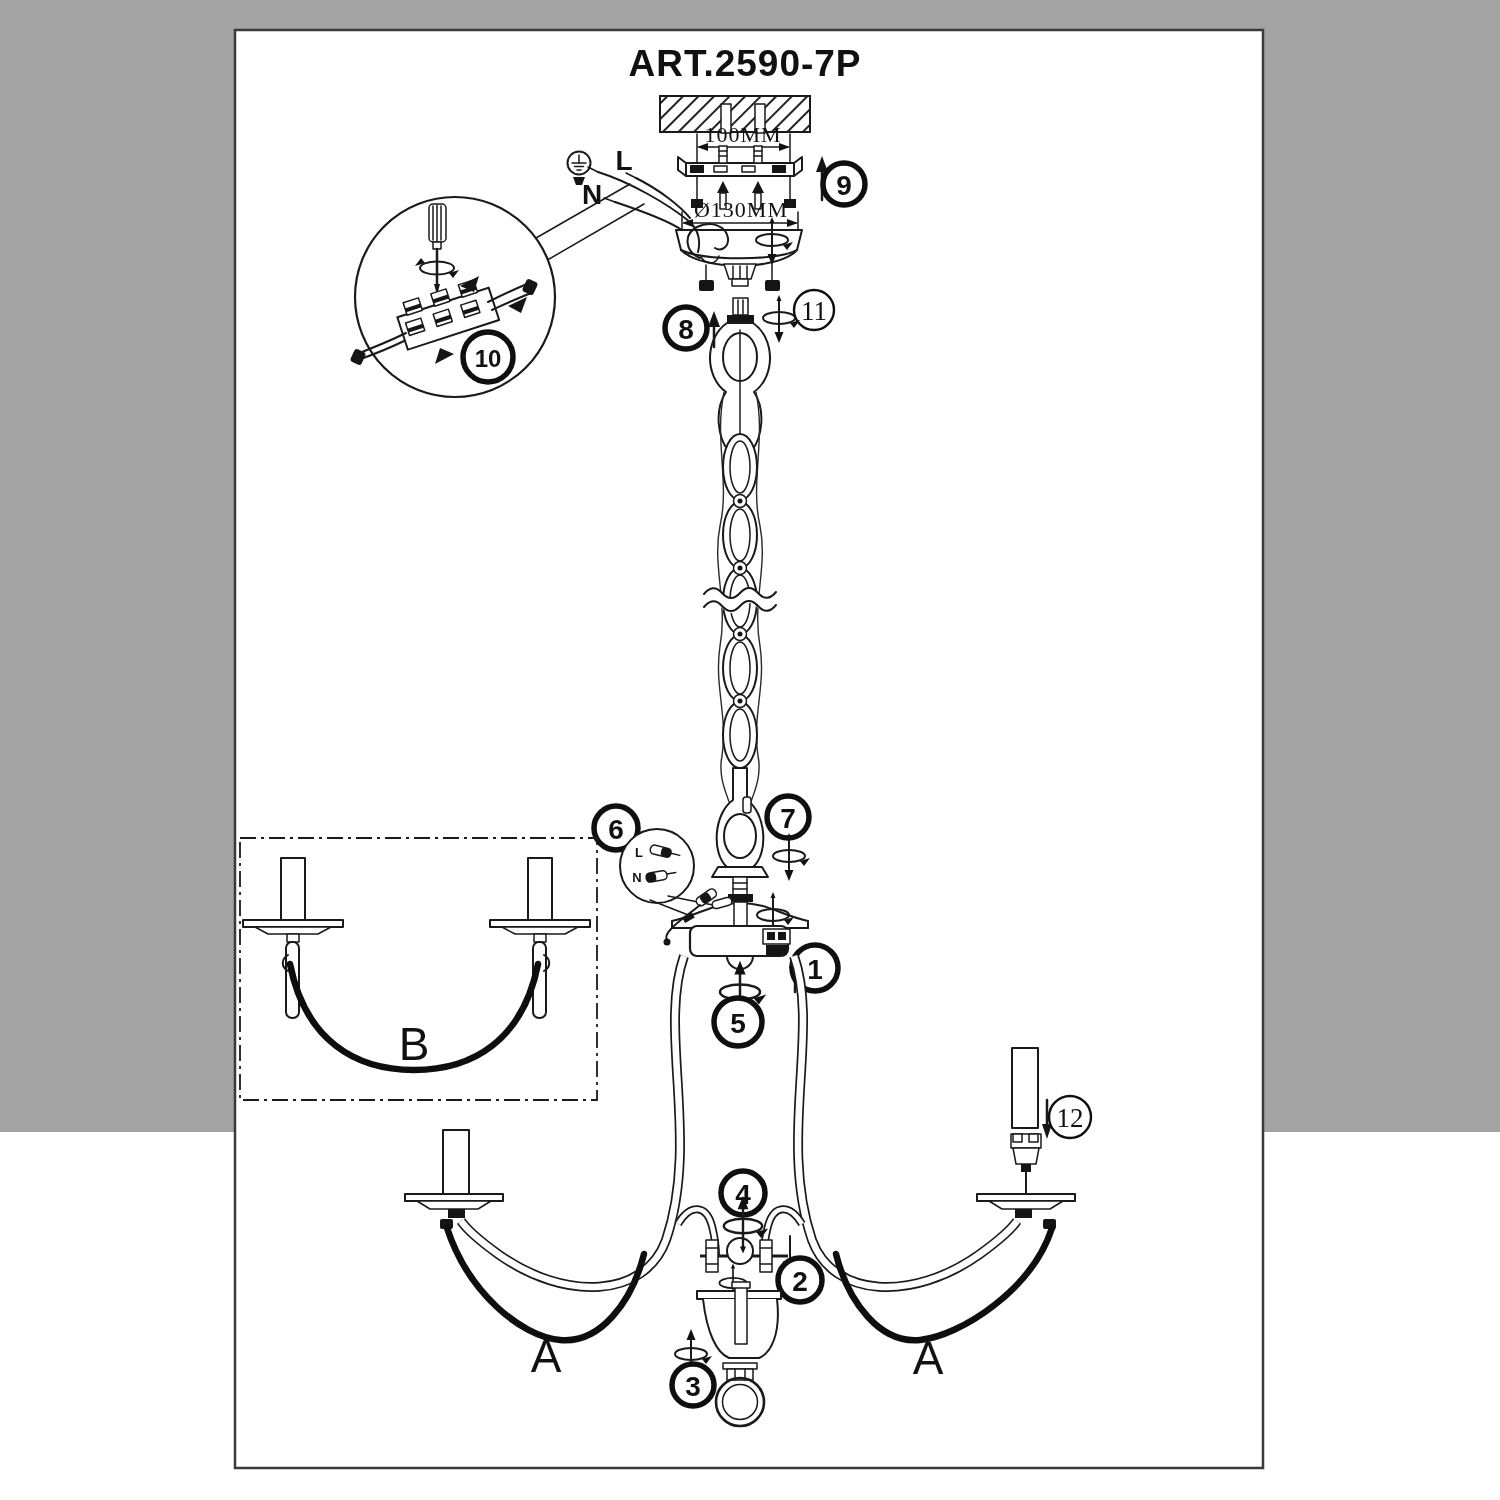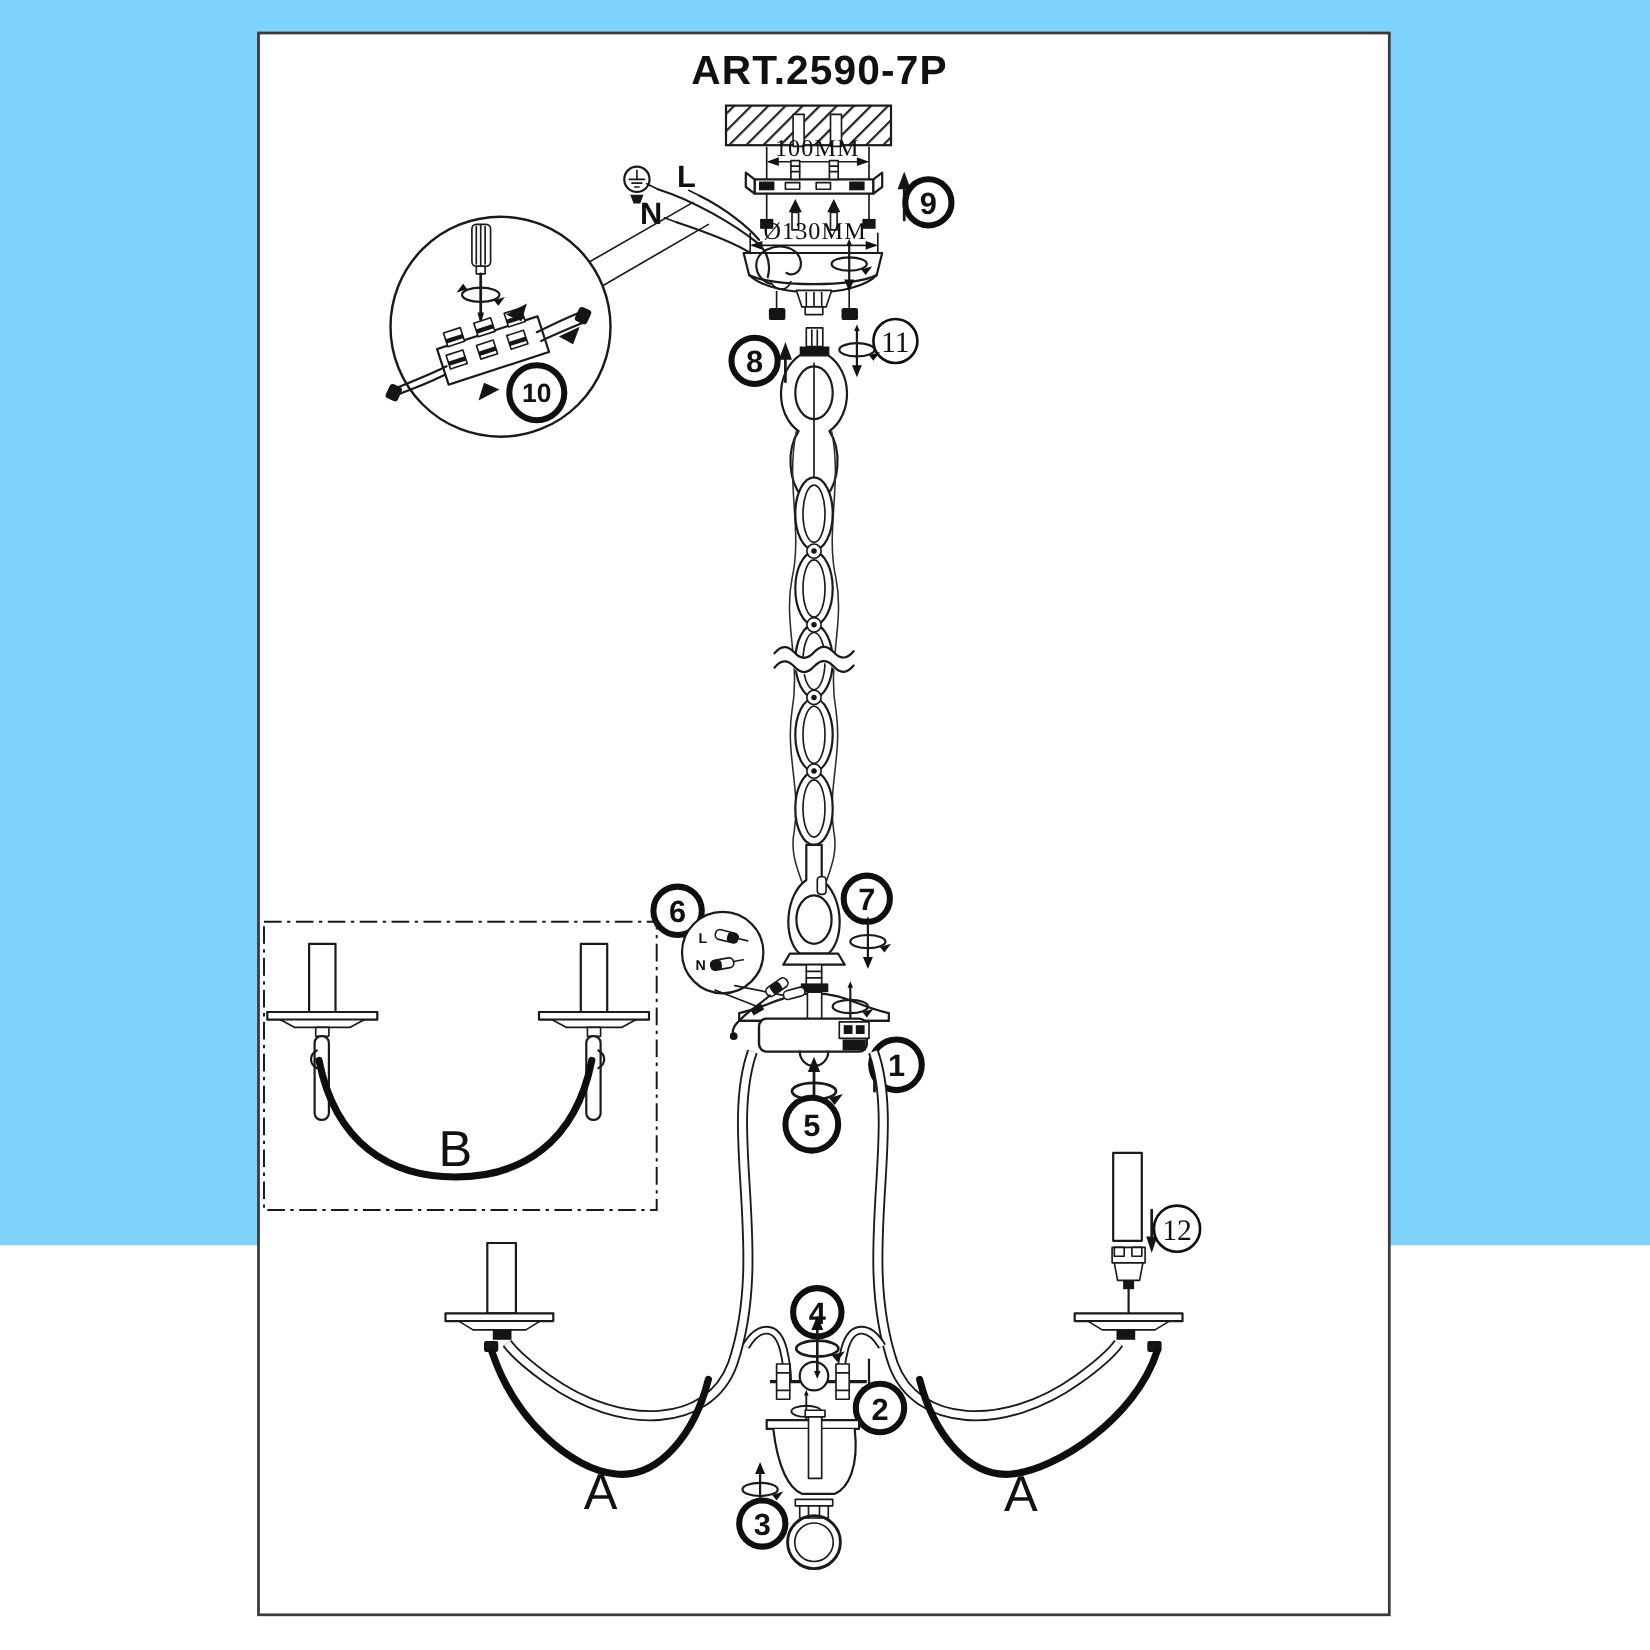--- a/index.html
+++ b/index.html
@@ -1,16 +1,16 @@
 <!DOCTYPE html>
 <html><head>
 <meta charset="utf-8">
 <style>
   html,body{margin:0;padding:0;background:#fff;width:1500px;height:1500px;overflow:hidden;}
-  #stage{position:relative;width:1500px;height:1132px;background:#7dd3fc;font-family:"Liberation Sans",sans-serif;}
+  #stage{position:relative;width:1500px;height:1132px;background:#a3a3a3;font-family:"Liberation Sans",sans-serif;}
   svg{position:absolute;left:0;top:0;}
   
   .ln{stroke:#1a1a1a;fill:none;stroke-width:2;stroke-linecap:round;stroke-linejoin:round;}
   .ln15{stroke:#1a1a1a;fill:none;stroke-width:1.5;stroke-linecap:round;}
   .ln25{stroke:#1a1a1a;fill:none;stroke-width:2.5;stroke-linecap:round;}
   .fw{fill:#fff;stroke:#1a1a1a;stroke-width:2;stroke-linejoin:round;}
   .fw15{fill:#fff;stroke:#1a1a1a;stroke-width:1.5;stroke-linejoin:round;}
   .fb{fill:#151515;stroke:none;}
   .cord{stroke:#2a2a2a;stroke-width:1.4;fill:none;}
   .tube-o{stroke:#1a1a1a;stroke-width:10;fill:none;}

